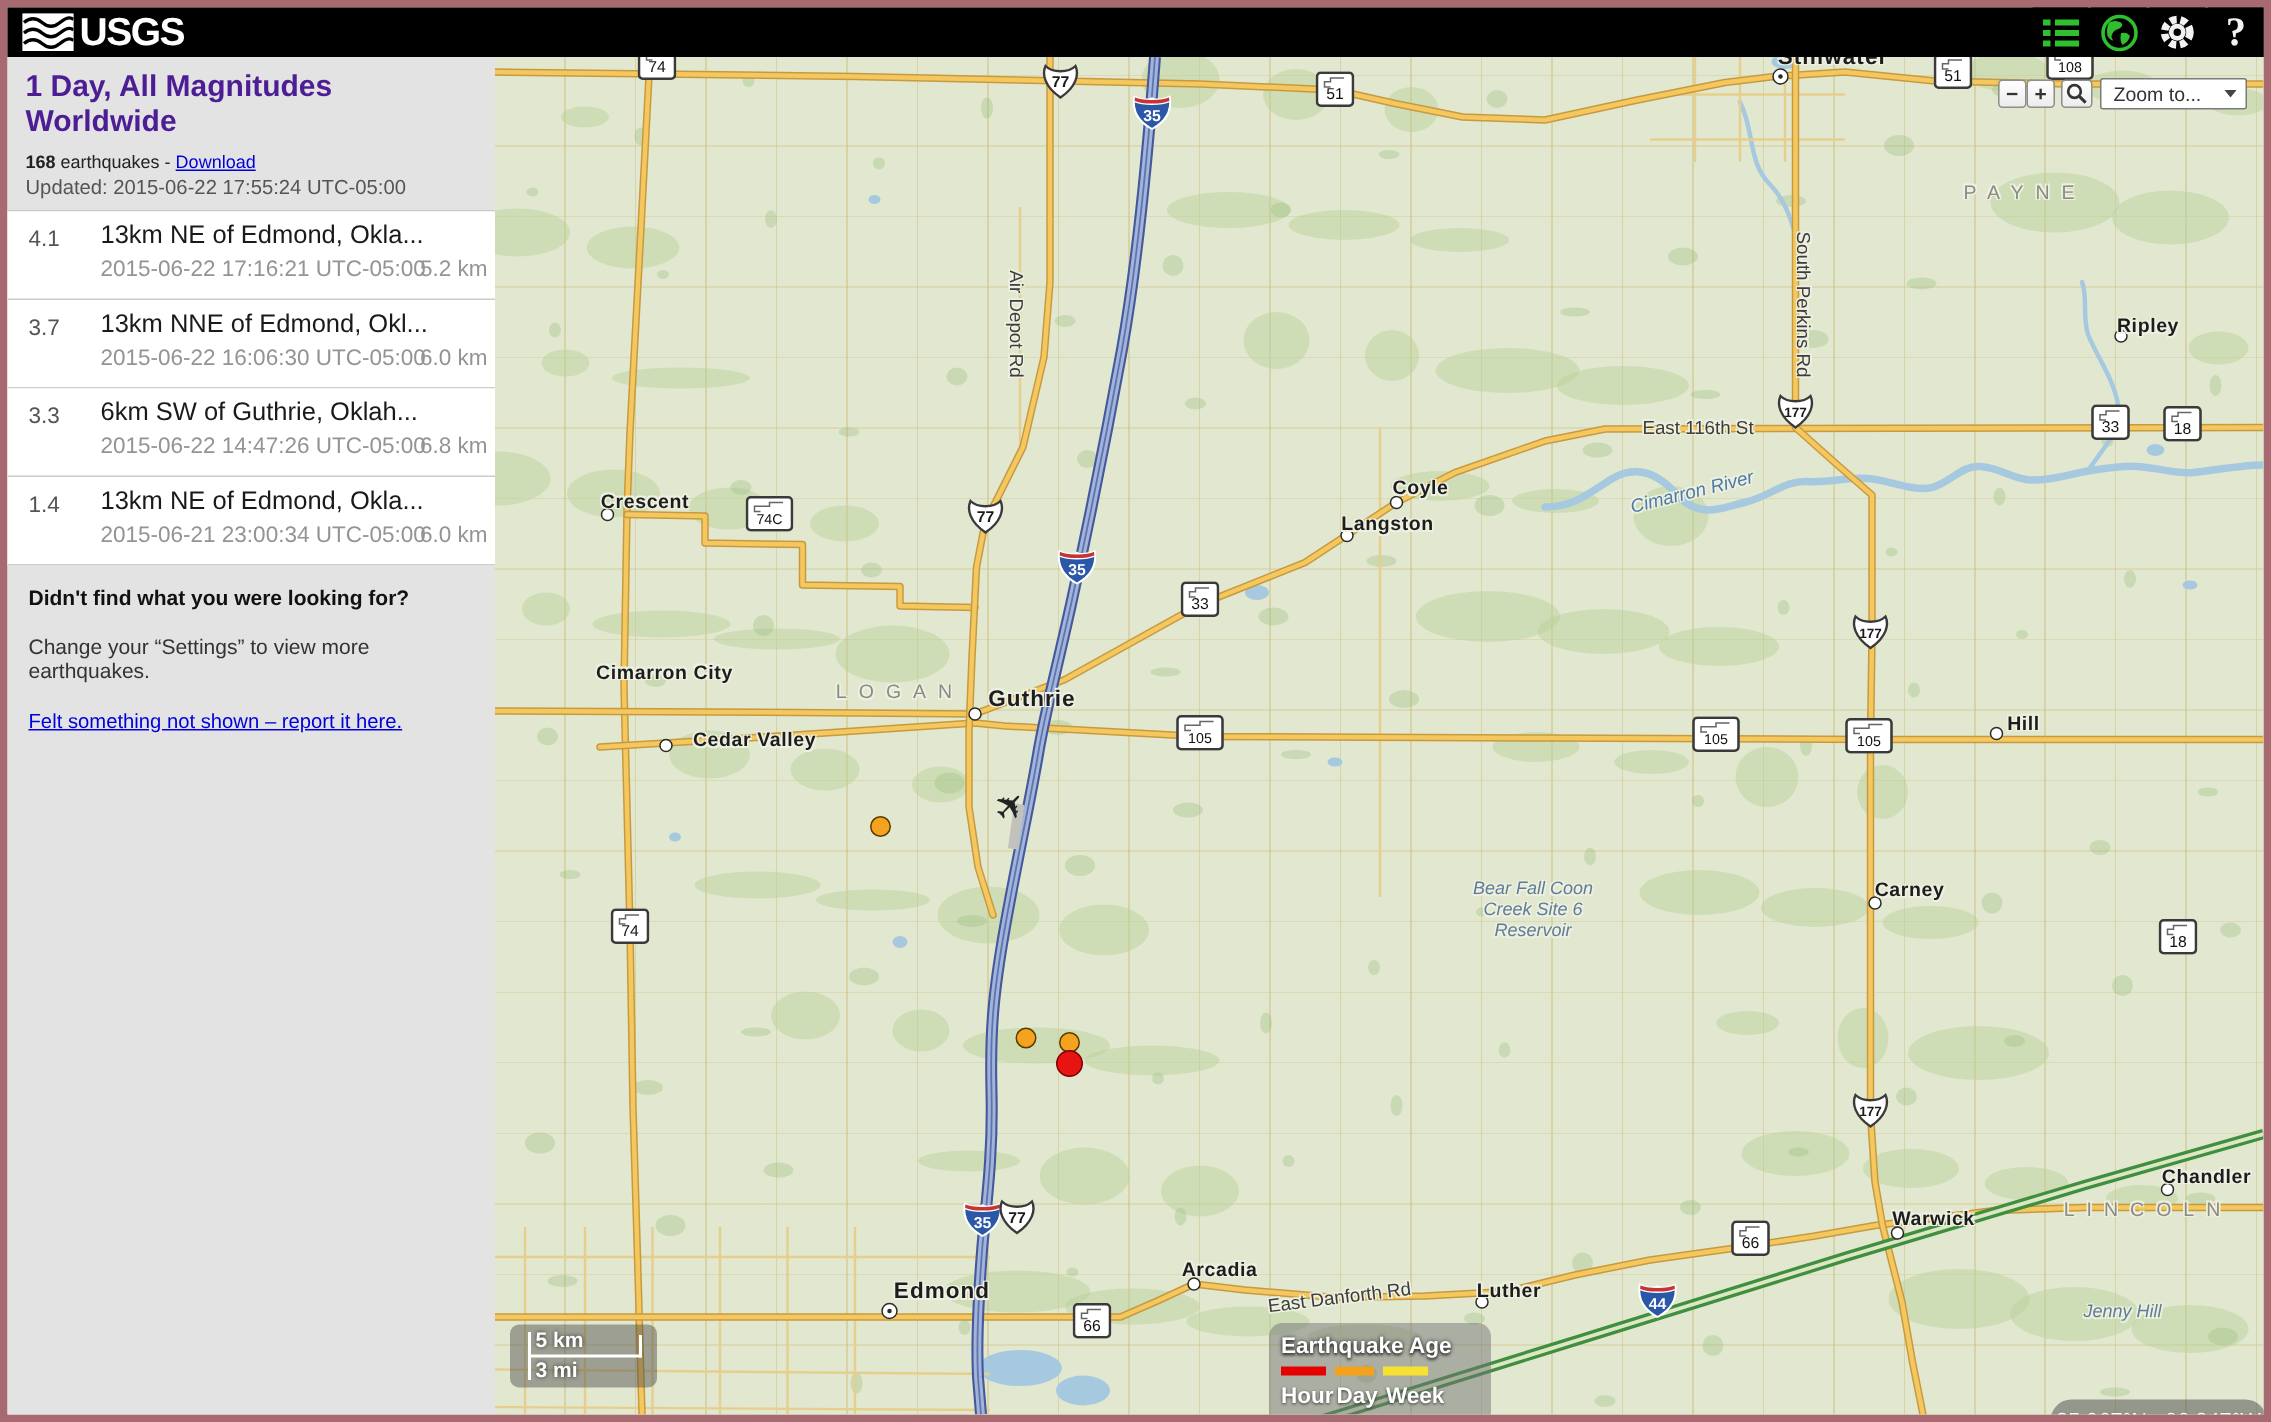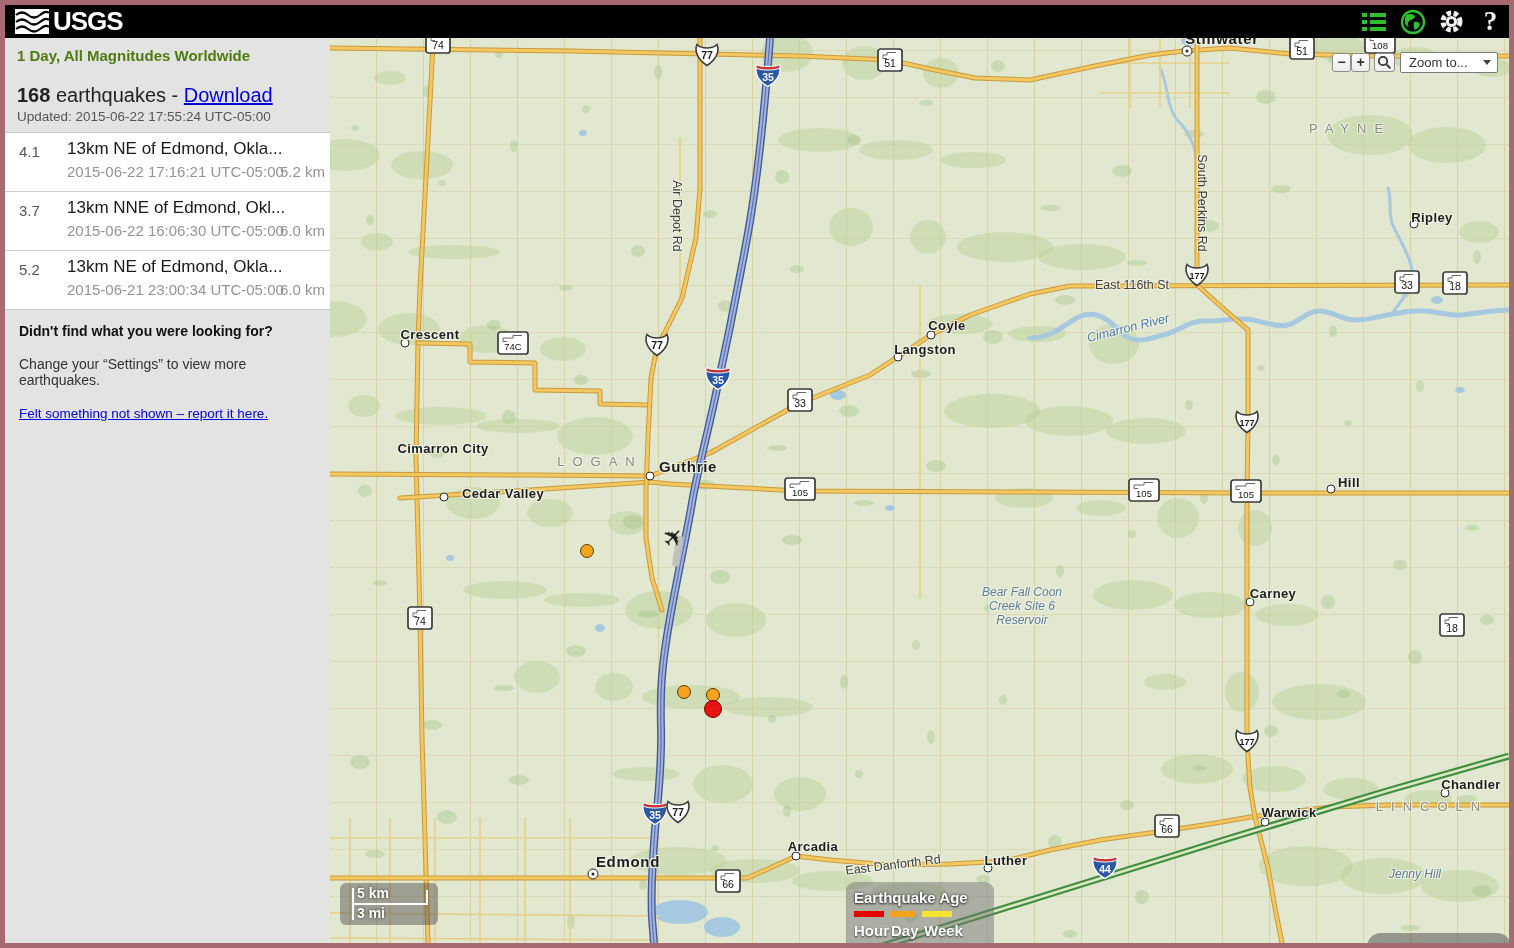--- a/index.html
+++ b/index.html
@@ -8,22 +8,22 @@
   .topbar{position:absolute;left:0;top:0;width:1504px;height:33px;background:#000;display:flex;align-items:center;}
   .logo{display:flex;align-items:center;margin-left:10px;}
   .logo-glyph{width:34px;height:25px;background:#fff;margin-right:4px;}
   .logo-text{color:#fff;font-weight:bold;font-size:26px;letter-spacing:-1px;}
   .topbar-icons{margin-left:auto;display:flex;height:100%;}
   .icon-tile{width:37px;height:100%;display:flex;align-items:center;justify-content:center;background:#000;margin-left:2px;cursor:pointer;}
   .qmark{color:#f2f2f2;font-family:"Liberation Serif",serif;font-weight:bold;font-size:27px;}
   
   .sidebar{position:absolute;left:0;top:33px;width:325px;height:905px;background:#e3e3e3;overflow:hidden;}
   .sb-head{padding:9px 12px 6px 12px;}
-  .sb-title{font-size:15px;font-weight:bold;color:#4d7c0f;}
-  .sb-line{font-size:20px;color:#222;margin-top:20px;}
+  .sb-title{font-size:20px;font-weight:bold;color:#4c1d95;}
+  .sb-line{font-size:12px;color:#222;margin-top:8px;}
   .sb-line b{font-weight:bold;}
   a.blue{color:#0000dd;text-decoration:underline;cursor:pointer;}
   .sb-meta{font-size:13.5px;color:#555;margin-top:2px;line-height:1.25;}
   .sb-count{font-size:13.5px;color:#222;margin-top:14px;padding-bottom:6px;}
   .qlist{background:#fff;border-top:1px solid #c9c9c9;}
   .qrow{position:relative;height:58px;border-bottom:1px solid #ccc;cursor:pointer;background:#fff;}
   .qmag{position:absolute;left:14px;top:10px;font-size:15px;color:#555;}
   .qtitle{position:absolute;left:62px;top:6px;right:4px;font-size:17px;color:#1a1a1a;white-space:nowrap;overflow:hidden;}
   .qtimerow{position:absolute;left:62px;top:30px;right:3px;height:20px;font-size:15px;color:#949494;white-space:nowrap;}
   .qdepth{position:absolute;right:2px;top:0;font-size:15px;color:#949494;}
@@ -134,21 +134,26 @@
           <span class="qmag">4.1</span>
           <div class="qtitle">13km NE of Edmond, Okla...</div>
           <div class="qtimerow"><span class="qtime">2015-06-22 17:16:21 UTC-05:00</span><span class="qdepth">5.2 km</span></div>
         </div>
         <div class="qrow">
           <span class="qmag">3.7</span>
           <div class="qtitle">13km NNE of Edmond, Okl...</div>
           <div class="qtimerow"><span class="qtime">2015-06-22 16:06:30 UTC-05:00</span><span class="qdepth">6.0 km</span></div>
         </div>
         <div class="qrow">
-          <span class="qmag">5.2</span>
+          <span class="qmag">3.3</span>
+          <div class="qtitle">6km SW of Guthrie, Oklah...</div>
+          <div class="qtimerow"><span class="qtime">2015-06-22 14:47:26 UTC-05:00</span><span class="qdepth">6.8 km</span></div>
+        </div>
+        <div class="qrow">
+          <span class="qmag">1.4</span>
           <div class="qtitle">13km NE of Edmond, Okla...</div>
           <div class="qtimerow"><span class="qtime">2015-06-21 23:00:34 UTC-05:00</span><span class="qdepth">6.0 km</span></div>
         </div>
       </div>
     <div class="sb-foot">
       <h4>Didn't find what you were looking for?</h4>
       <p>Change your “Settings” to view more earthquakes.</p>
       <a class="blue">Felt something not shown – report it here.</a>
     </div>
   </div>

